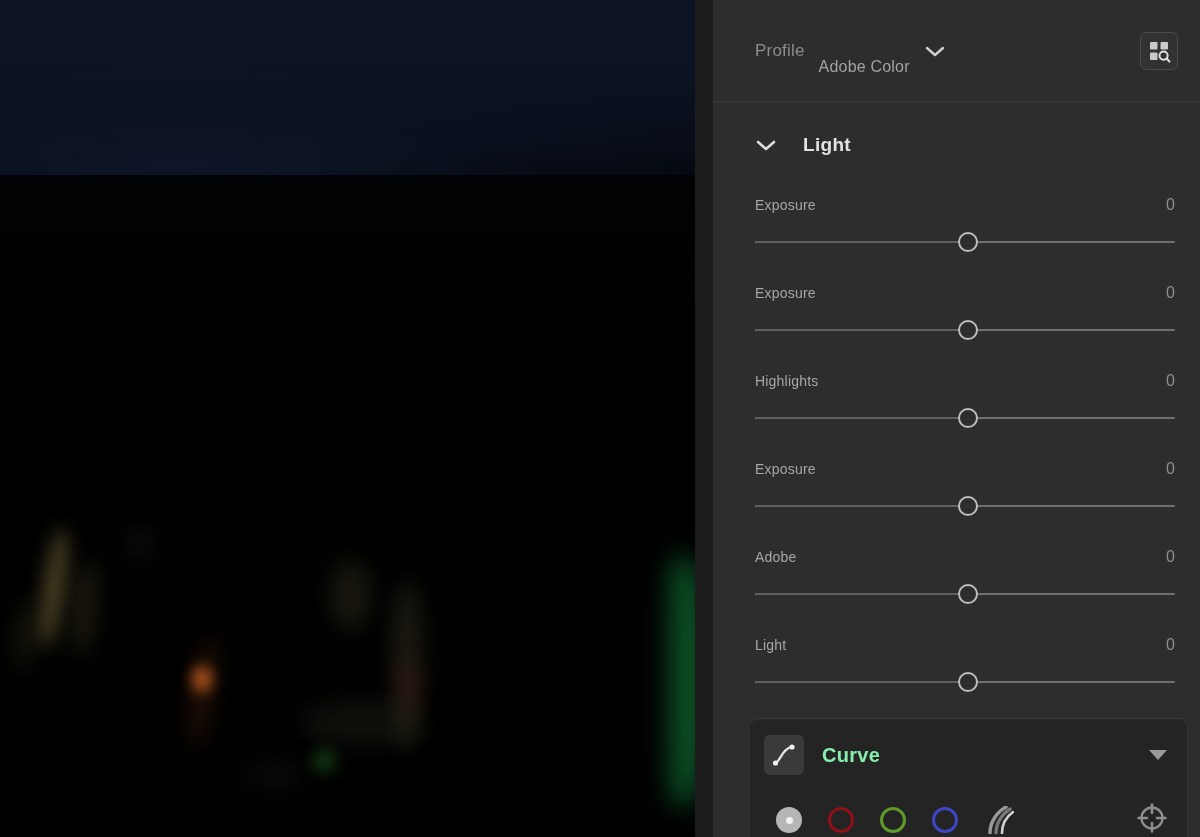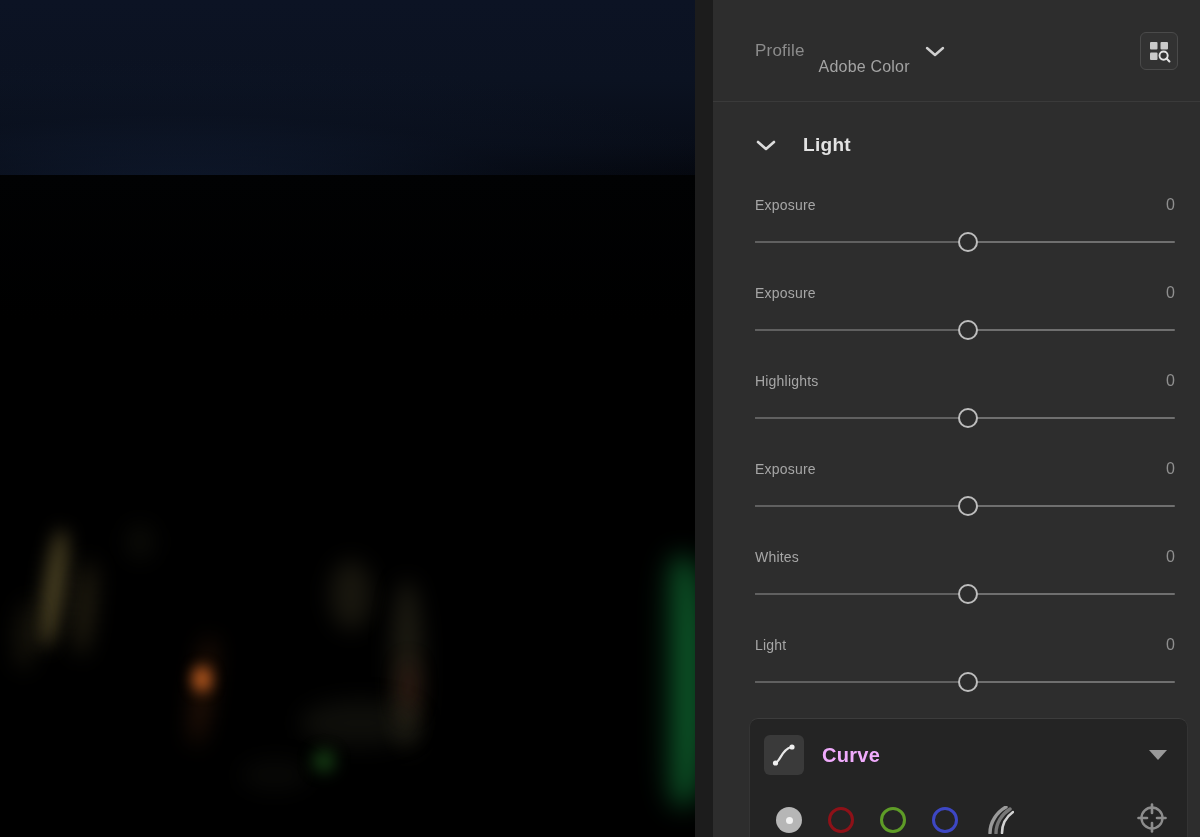--- a/index.html
+++ b/index.html
@@ -261,21 +261,21 @@
     background: #3a3a3a;
     border-radius: 6px;
     display: flex;
     align-items: center;
     justify-content: center;
     flex: 0 0 40px;
   }
   .curve-title {
     margin-left: 18px;
     font-size: 20px;
-    color: #f0abfc;
+    color: #86efac;
     font-weight: bold;
     letter-spacing: 0.3px;
   }
   .curve-head-spacer { flex: 1; }
   .tri-down {
     width: 0; height: 0;
     border-left: 9px solid transparent;
     border-right: 9px solid transparent;
     border-top: 10px solid #9a9a9a;
   }
@@ -410,21 +410,21 @@
         </div>
         <div class="slider-track-wrap">
           <div class="slider-track"></div>
           <div class="slider-track-left" style="width: 50.8%;"></div>
           <div class="slider-handle" style="left: 50.8%;"></div>
         </div>
       </div>
 
       <div class="slider-row">
         <div class="slider-labels">
-          <span class="slider-name">Whites</span>
+          <span class="slider-name">Adobe</span>
           <span class="slider-value">0</span>
         </div>
         <div class="slider-track-wrap">
           <div class="slider-track"></div>
           <div class="slider-track-left" style="width: 50.8%;"></div>
           <div class="slider-handle" style="left: 50.8%;"></div>
         </div>
       </div>
 
       <div class="slider-row">

